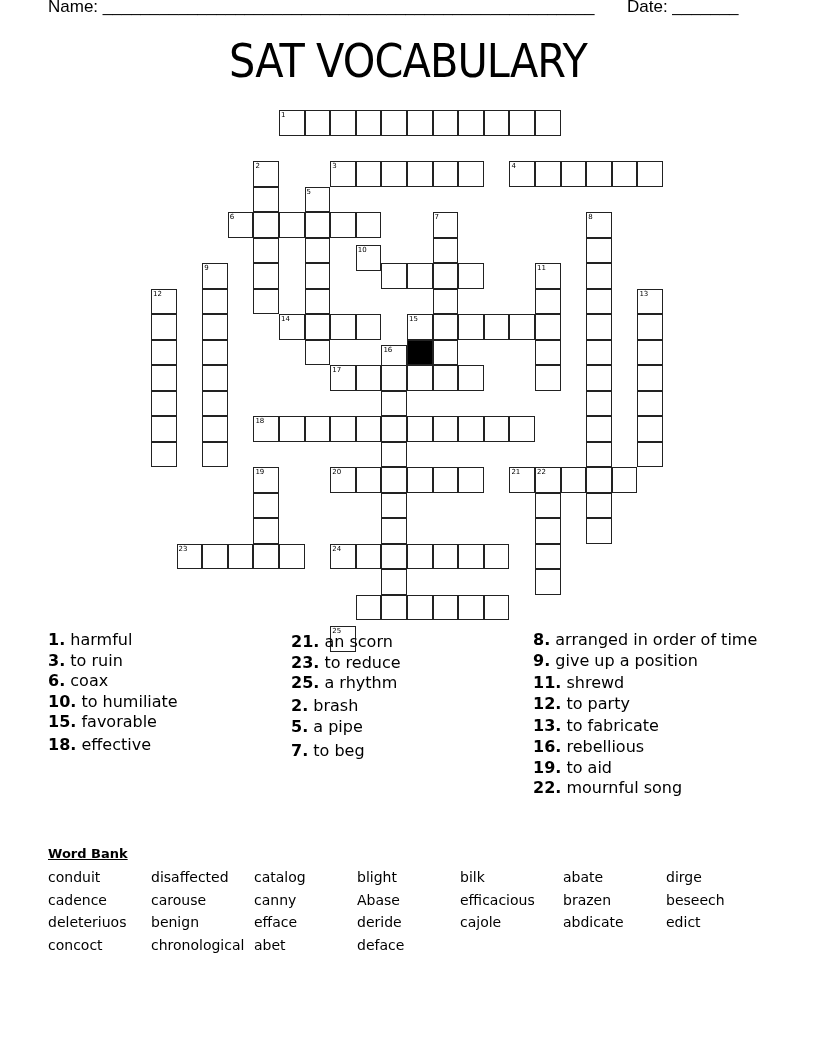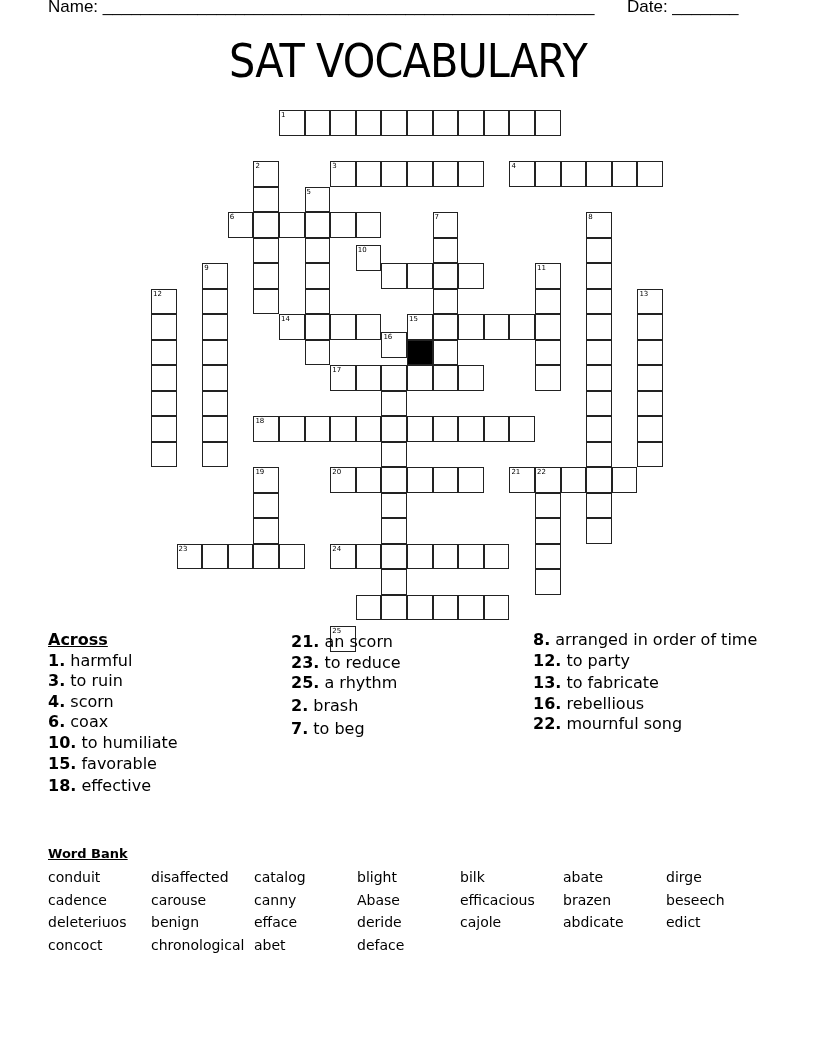--- a/index.html
+++ b/index.html
@@ -150,21 +150,21 @@
       <span class="num">14</span>
     </div>
     <div class="cell" style="left: 330.2px; top: 314px;"></div>
     <div class="cell" style="left: 355.8px; top: 314px;"></div>
     <div class="cell" style="left: 407px; top: 314px;">
       <span class="num">15</span>
     </div>
     <div class="cell" style="left: 458.2px; top: 314px;"></div>
     <div class="cell" style="left: 483.8px; top: 314px;"></div>
     <div class="cell" style="left: 509.4px; top: 314px;"></div>
-    <div class="cell" style="left: 381.4px; top: 332px;">
+    <div class="cell" style="left: 381.4px; top: 345px;">
       <span class="num">16</span>
     </div>
     <div class="cell" style="left: 381.4px; top: 365px;"></div>
     <div class="cell" style="left: 381.4px; top: 390.5px;"></div>
     <div class="cell" style="left: 381.4px; top: 416px;"></div>
     <div class="cell" style="left: 381.4px; top: 441.5px;"></div>
     <div class="cell" style="left: 381.4px; top: 467px;"></div>
     <div class="cell" style="left: 381.4px; top: 492.5px;"></div>
     <div class="cell" style="left: 381.4px; top: 518px;"></div>
     <div class="cell" style="left: 381.4px; top: 543.5px;"></div>
@@ -232,43 +232,45 @@
     </div>
     <div class="cell" style="left: 355.8px; top: 594.5px;"></div>
     <div class="cell" style="left: 407px; top: 594.5px;"></div>
     <div class="cell" style="left: 432.6px; top: 594.5px;"></div>
     <div class="cell" style="left: 458.2px; top: 594.5px;"></div>
     <div class="cell" style="left: 483.8px; top: 594.5px;"></div>
     <div class="cell black" style="left: 407px; top: 339.5px;"></div>
   </div>
 
 <div class="clues" id="col1">
-  <div class="hd">Across</div>
   <div><span class="n">1.</span> <span>harmful</span></div>
   <div><span class="n">3.</span> <span>to ruin</span></div>
-  <div><span class="n">4.</span> <span>scorn</span></div>
   <div><span class="n">6.</span> <span>coax</span></div>
   <div><span class="n">10.</span> <span>to humiliate</span></div>
   <div><span class="n">15.</span> <span>favorable</span></div>
   <div style="margin-top:2px"><span class="n">18.</span> <span>effective</span></div>
 </div>
 
 <div class="clues" id="col2">
   <div style="margin-top:2px"><span class="n">21.</span> <span>an scorn</span></div>
   <div><span class="n">23.</span> <span>to reduce</span></div>
   <div><span class="n">25.</span> <span>a rhythm</span></div>
   <div style="margin-top:2px"><span class="n">2.</span> <span>brash</span></div>
+  <div style="margin-top:1px"><span class="n">5.</span> <span>a pipe</span></div>
   <div style="margin-top:3px"><span class="n">7.</span> <span>to beg</span></div>
 </div>
 
 <div class="clues" id="col3">
   <div><span class="n">8.</span> <span>arranged in order of time</span></div>
+  <div><span class="n">9.</span> <span>give up a position</span></div>
+  <div style="margin-top:2px"><span class="n">11.</span> <span>shrewd</span></div>
   <div><span class="n">12.</span> <span>to party</span></div>
   <div style="margin-top:2px"><span class="n">13.</span> <span>to fabricate</span></div>
   <div><span class="n">16.</span> <span>rebellious</span></div>
+  <div><span class="n">19.</span> <span>to aid</span></div>
   <div><span class="n">22.</span> <span>mournful song</span></div>
 </div>
 
 <div class="wb-title">Word Bank</div>
 <div class="wb" id="wordbank">
     <div>conduit</div>
     <div>disaffected</div>
     <div>catalog</div>
     <div>blight</div>
     <div>bilk</div>

